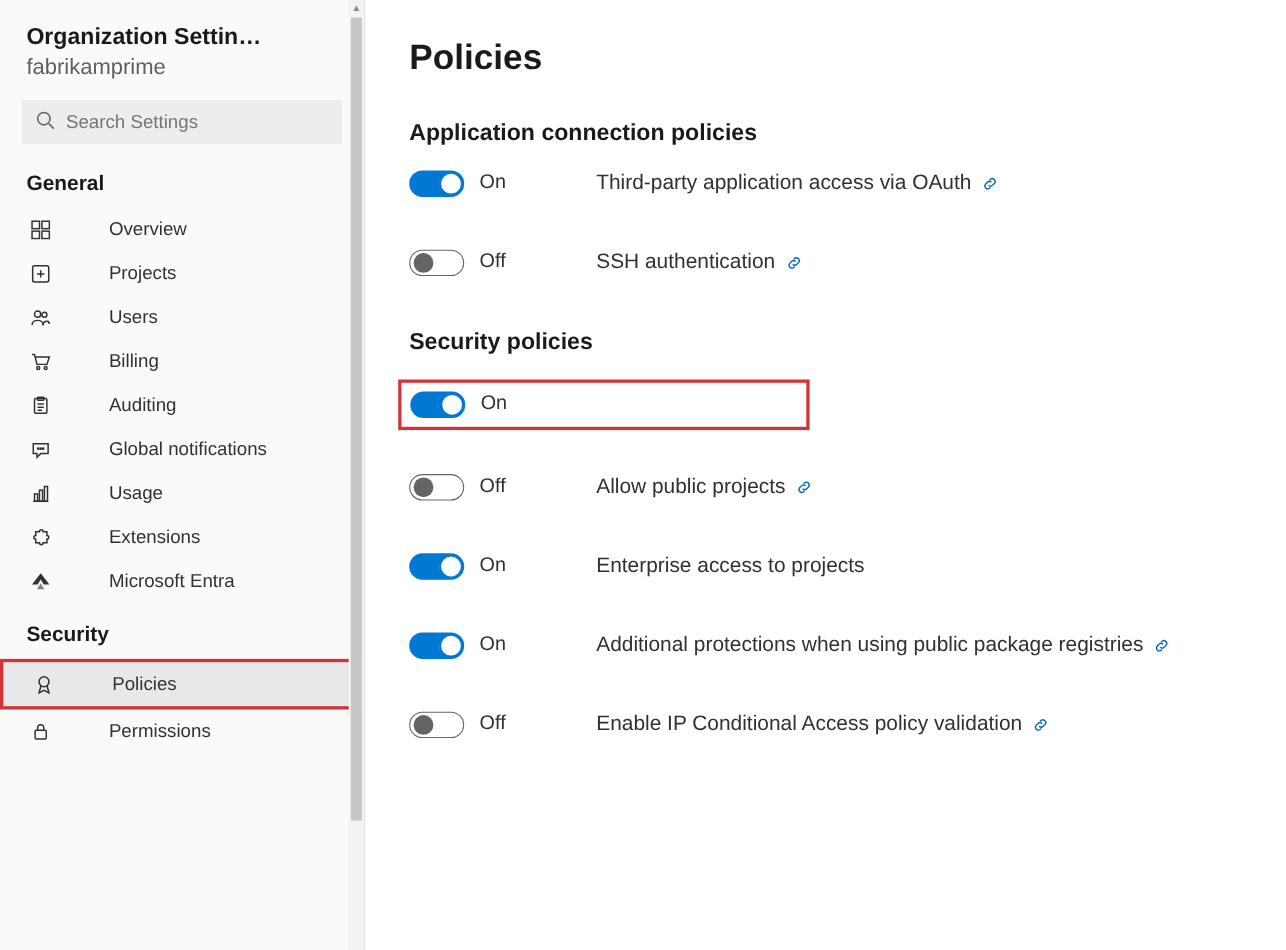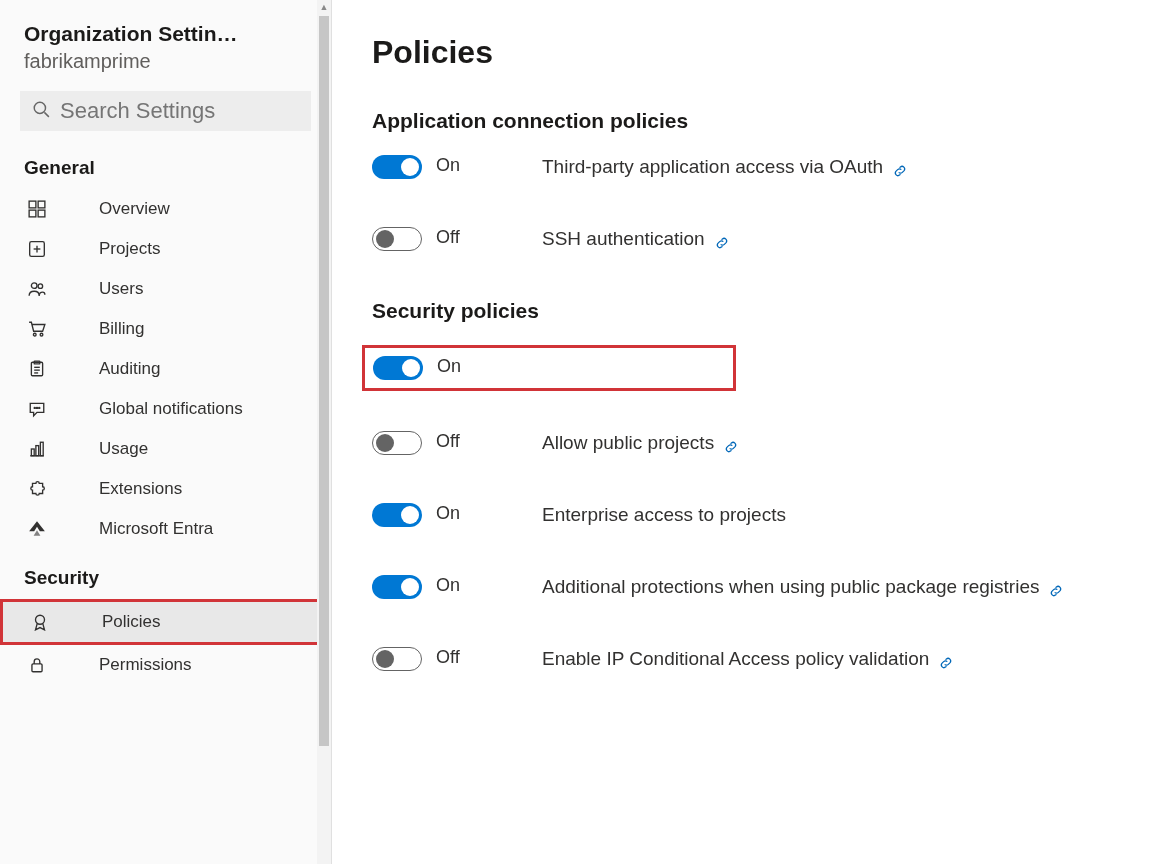--- a/index.html
+++ b/index.html
@@ -65,21 +65,21 @@
     background: #ededed;
     display: flex;
     align-items: center;
     height: 40px;
     padding: 0 12px;
   }
   .search-box svg { flex: 0 0 auto; margin-right: 10px; }
   .search-box input {
     border: none;
     background: transparent;
-    font-size: 22px;
+    font-size: 17px;
     color: #605e5c;
     outline: none;
     width: 100%;
   }
   .section-head {
     font-size: 19px;
     font-weight: 600;
     color: #1b1a19;
     padding: 0 24px 10px;
   }
@@ -163,21 +163,21 @@
   .toggle.on .knob { right: 3px; background: #fff; }
   .toggle.off .knob { left: 3px; top:1.5px; background: #646464; }
   .toggle-label {
     font-size: 18px;
     color: #323130;
   }
   .policy-label {
     font-size: 19px;
     color: #323130;
     display: flex;
-    align-items: flex-end;
+    align-items: center;
   }
   .link-icon {
     margin-left: 10px;
     display: inline-flex;
     align-items: center;
   }
   .section-block { margin-bottom: 36px; }
 </style>
 </head>
 <body>

